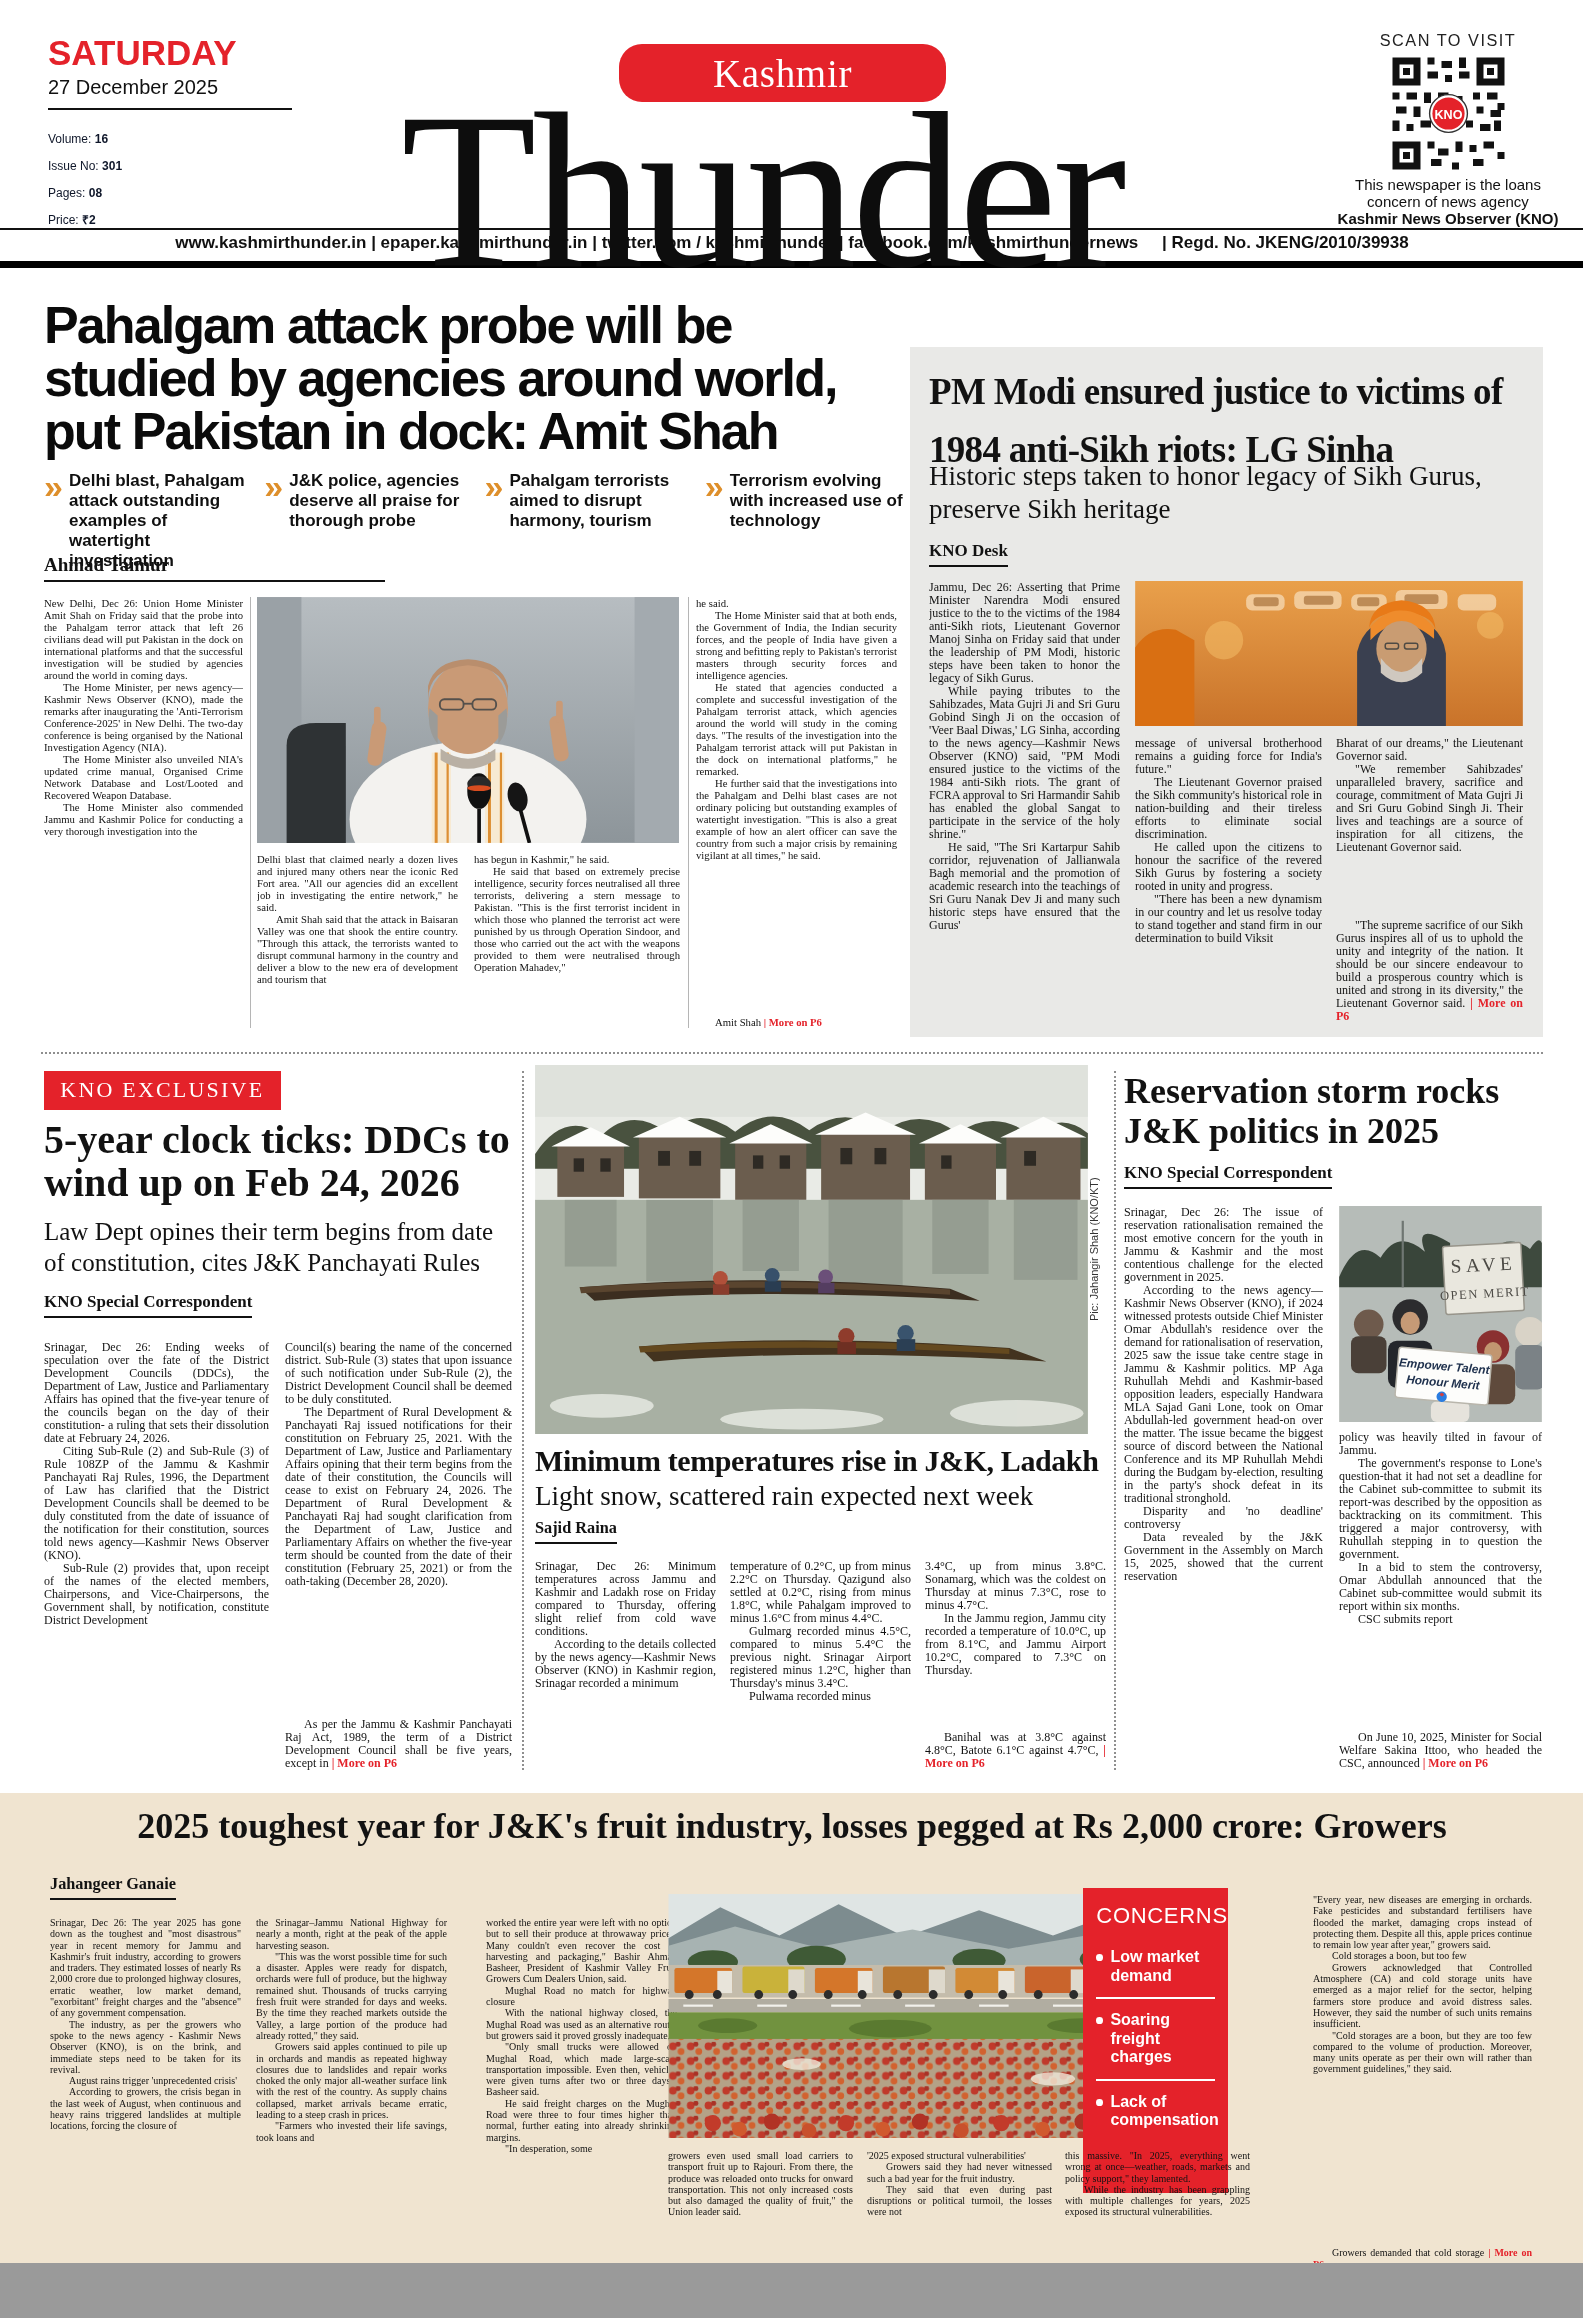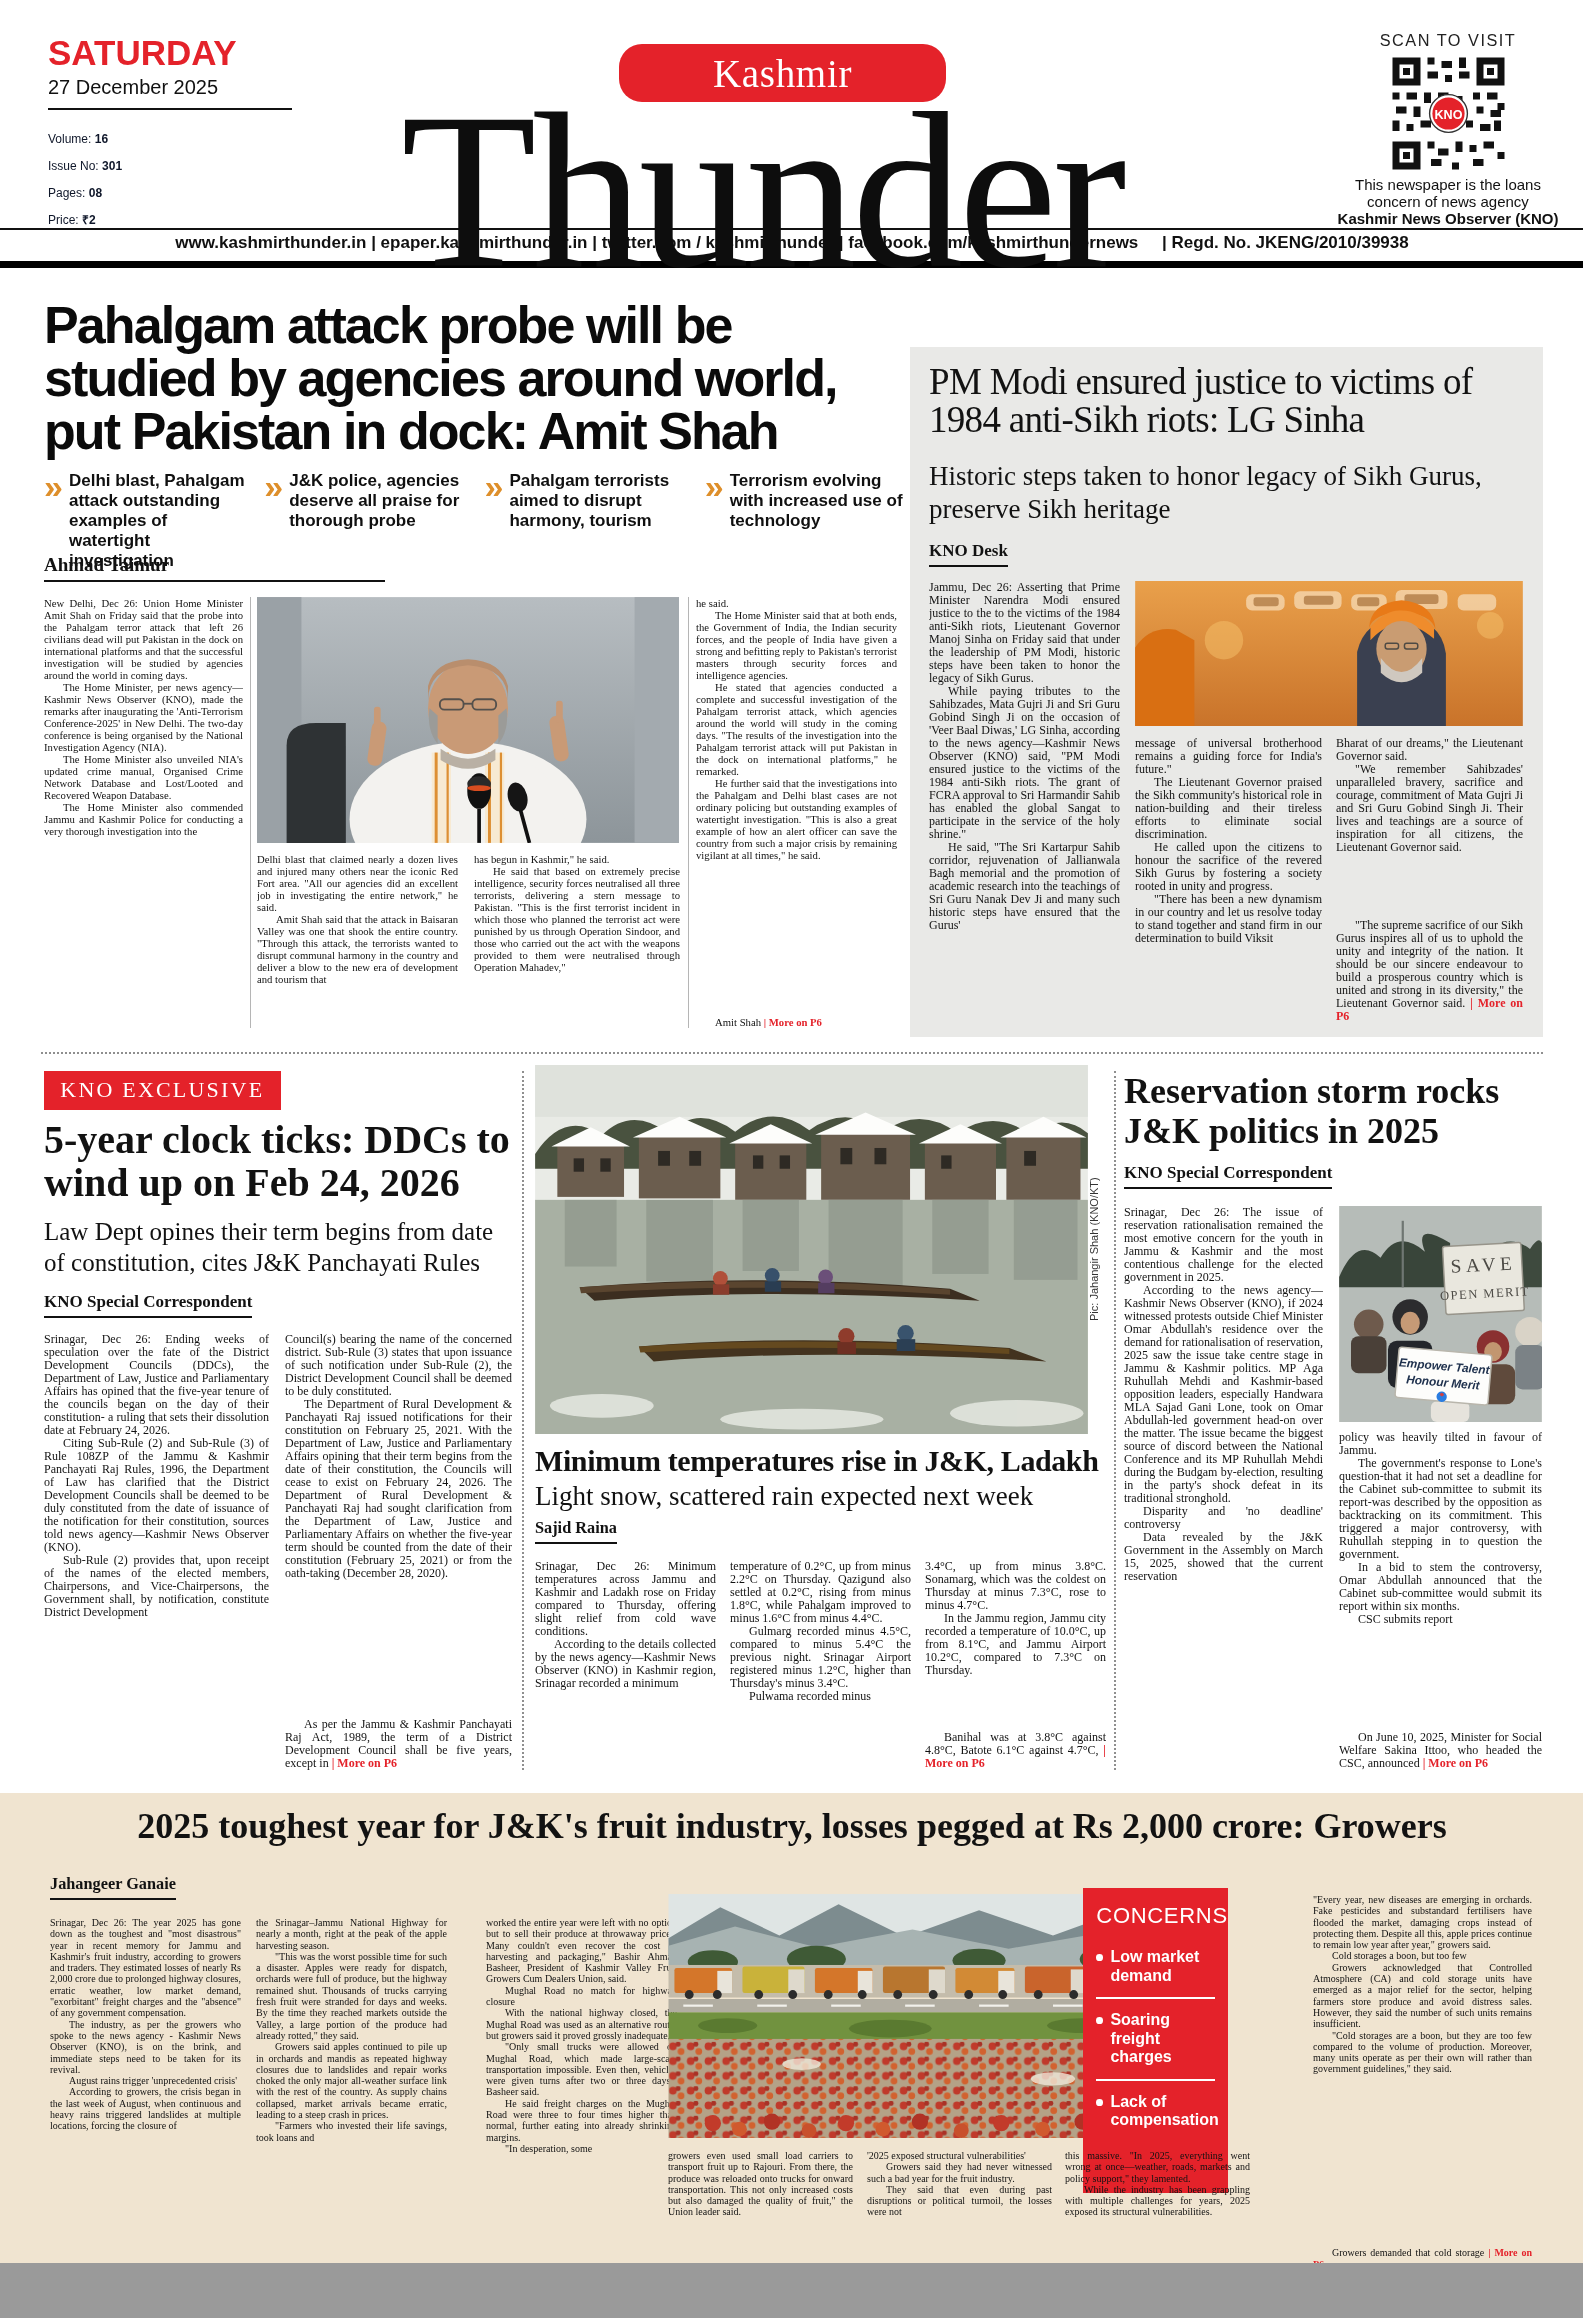--- a/index.html
+++ b/index.html
@@ -56,37 +56,37 @@
               line-height:30px;color:#DE8F2B;flex:0 0 auto;}
   .kick .ktext{font-family:"Liberation Sans",sans-serif;font-weight:bold;font-size:17px;
                line-height:20px;color:#101010;}
   .lead-byline{position:absolute;left:0;top:255px;font-size:19px;width:341px;}
   .lead-body{position:absolute;left:0;top:298px;width:863px;height:431px;}
   .lead .paras{font-size:10.7px;line-height:12px;}
   .lead .tailp{font-size:10.7px;line-height:12px;}
 
   
   .pm{position:absolute;left:910px;top:347px;width:633px;height:690px;background:#E9E9E7;}
-  .pm-hl{position:absolute;left:19px;top:16.3px;width:594px;font-weight:normal;font-size:37px;
-         line-height:38px;letter-spacing:-0.7px;}
+  .pm-hl{position:absolute;left:19px;top:16.3px;width:594px;font-weight:bold;font-size:37px;
+         line-height:58px;letter-spacing:-0.7px;}
   .pm-sub{position:absolute;left:19px;top:113px;width:594px;font-size:27px;line-height:33px;}
   .pm-byline{position:absolute;left:19px;top:194px;font-size:17px;}
   .pm-body{position:absolute;left:19px;top:234px;width:594px;height:442px;}
   .pm .paras{font-size:12px;line-height:13px;}
   .pm .tailp{font-size:12px;line-height:13px;}
 
   
   .ddc{position:absolute;left:44px;top:1071px;width:468px;height:699px;}
   .ddc-tag{display:inline-block;background:#E4222A;color:#fff;font-size:22px;letter-spacing:2.2px;
            padding:6px 16.3px 7.4px 16.3px;}
   .ddc-hl{position:absolute;left:0;top:47px;width:468px;font-weight:bold;font-size:40px;line-height:43px;}
   .ddc-sub{position:absolute;left:0;top:145px;width:468px;font-size:25px;line-height:31px;}
   .ddc-byline{position:absolute;left:0;top:221px;font-size:17px;}
   .ddc-body{position:absolute;left:0;top:262px;width:468px;height:437px;}
-  .ddc .paras{font-size:12px;line-height:13px;}
+  .ddc .paras{font-size:12px;line-height:13px;margin-top:8px;}
   .ddc .tailp{font-size:12px;line-height:13px;}
 
   .wx{position:absolute;left:535px;top:1065px;width:570px;height:705px;}
   .wx-credit{position:absolute;left:553px;top:0;width:18px;height:369px;
              font-family:"Liberation Sans",sans-serif;font-size:11px;color:#333;
              writing-mode:vertical-rl;transform:rotate(180deg);text-align:center;}
   .wx-hl{position:absolute;left:0;top:379px;width:570px;font-weight:bold;font-size:30px;letter-spacing:-0.4px;}
   .wx-sub{position:absolute;left:0;top:416px;width:570px;font-size:27px;}
   .wx-byline{position:absolute;left:0;top:453px;font-size:16.3px;}
   .wx-body{position:absolute;left:0;top:495px;width:570px;height:210px;}

